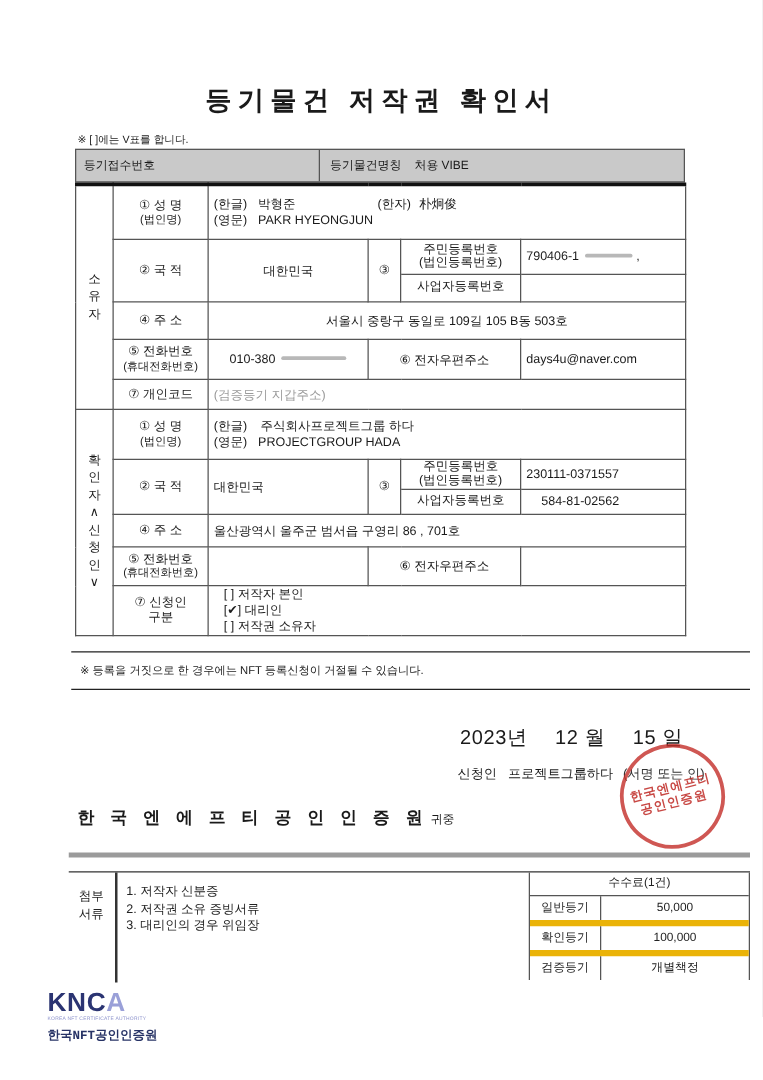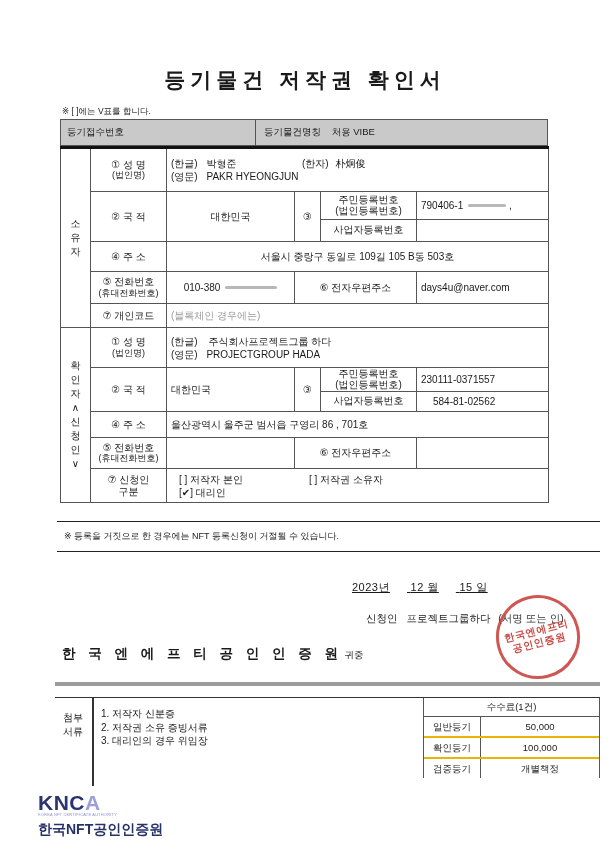--- a/index.html
+++ b/index.html
@@ -25,28 +25,28 @@
   .lbl .sub{font-size:9px;}
   .sublbl{text-align:center;font-size:9px;line-height:10.5px;padding:0 2px;}
   .c{text-align:center;}
   .l{text-align:left;padding-left:7px;}
   .two-line div{line-height:13px;}
   .gap1{display:inline-block;width:60px;}
   .gray{color:#9a9a9a;font-size:9px;}
   .circ{text-align:center;font-size:10px;padding:0;}
   .redact{display:inline-block;height:3px;background:#b8b8b8;border-radius:1.5px;
           vertical-align:2px;margin-left:5px;}
-  .opt-wrap{display:flex;padding-left:8px;}
+  .opt-wrap{display:flex;padding-left:8px;flex-direction:column;}
   .opt-col1{width:130px;line-height:13px;}
   .opt-col2{line-height:13px;padding-top:0;}
 
   .hline{position:absolute;left:57px;width:543px;border-top:1.3px solid #222;}
   .warn{position:absolute;top:530px;left:64px;font-size:9px;color:#222;}
 
-  .date-line{position:absolute;top:580px;left:352px;font-size:11px;letter-spacing:.5px;text-decoration:underline;}
+  .date-line{position:absolute;top:580px;left:368px;font-size:16px;letter-spacing:.5px;}
   .date-line span{margin-right:17px;}
   .date-line span:last-child{margin-right:0;}
   .sig-line{position:absolute;top:612px;left:366px;font-size:10.5px;}
   .sig-line .nm{margin-left:6px;}
   .sig-line .sfx{margin-left:5px;color:#333;}
   .stamp{position:absolute;top:595px;left:496px;width:84px;height:84px;border:3px solid rgba(195,45,40,.8);
          border-radius:50%;display:flex;align-items:center;justify-content:center;
          transform:rotate(-14deg);box-sizing:border-box;background:rgba(255,255,255,0);}
   .stamp-text{white-space:pre-line;text-align:center;color:rgba(190,40,35,.85);
               font-size:10px;font-weight:bold;line-height:12.5px;letter-spacing:1px;}
@@ -55,31 +55,31 @@
   .thick-divider{position:absolute;top:682px;left:55px;width:545px;height:4px;background:#9b9b9b;}
 
   .bottom{position:absolute;top:697px;left:55px;width:545px;height:92px;border-top:1.5px solid #333;}
   .attach-label{position:absolute;left:0;top:13px;width:36px;text-align:center;font-size:10px;
                 white-space:pre-line;line-height:14px;color:#222;}
   .attach-div{position:absolute;left:37px;top:0;width:1.5px;height:88px;background:#333;}
   .attach-list{position:absolute;left:46px;top:9px;font-size:10px;line-height:13.5px;color:#222;}
   .fee-table{position:absolute;left:368px;top:0;width:177px;border-left:1px solid #555;
              border-right:1px solid #555;box-sizing:border-box;font-size:9.5px;color:#222;}
   .fee-header{height:18px;line-height:18px;border-bottom:1px solid #555;text-align:center;}
-  .fee-row{display:flex;height:19px;line-height:19px;border-bottom:2px solid #eab308;}
+  .fee-row{display:flex;height:19px;line-height:19px;border-bottom:5px solid #eab308;}
   .fee-row.last{border-bottom:none;}
   .fee-type{width:57px;border-right:1px solid #555;text-align:center;box-sizing:border-box;}
   .fee-amount{flex:1;text-align:center;}
 
   .logo{position:absolute;left:38px;top:792px;}
   .logo-text{font-size:21px;font-weight:900;letter-spacing:.5px;color:#2b3472;line-height:21px;}
   .logo-text .a{color:#9aa0d8;}
   .logo-sub{font-size:6px;transform:scale(.66);transform-origin:left top;color:#8d93cc;
             letter-spacing:.3px;white-space:nowrap;height:5px;}
-  .logo-org{font-size:14px;font-weight:bold;color:#273366;margin-top:3px;}
+  .logo-org{font-size:10px;font-weight:bold;color:#273366;margin-top:3px;font-family:Liberation Mono, monospace;}
 </style>
 </head>
 <body>
 
 <div class="page">
 
   <div class="title">등기물건 저작권 확인서</div>
   <div class="chk-note">※ [ ]에는 V표를 합니다.</div>
 
   <div class="hdr-row">
@@ -150,21 +150,21 @@
         <div class="sub">(휴대전화번호)</div>
       </td>
       <td class="c">
         <span>010-380</span><span class="redact" style="width:52px"></span>
       </td>
       <td colspan="2" class="c" style="font-size:10px">⑥ 전자우편주소</td>
       <td class="l">days4u@naver.com</td>
     </tr>
     <tr style="height:24px">
       <td class="lbl">⑦ 개인코드</td>
-      <td colspan="4" class="gray l">(블록체인 경우에는)</td>
+      <td colspan="4" class="gray l">(검증등기 지갑주소)</td>
     </tr>
 
     <tr style="height:40px">
       <td class="vlabel" rowspan="6">확
 인
 자
 ∧
 신
 청
 인

